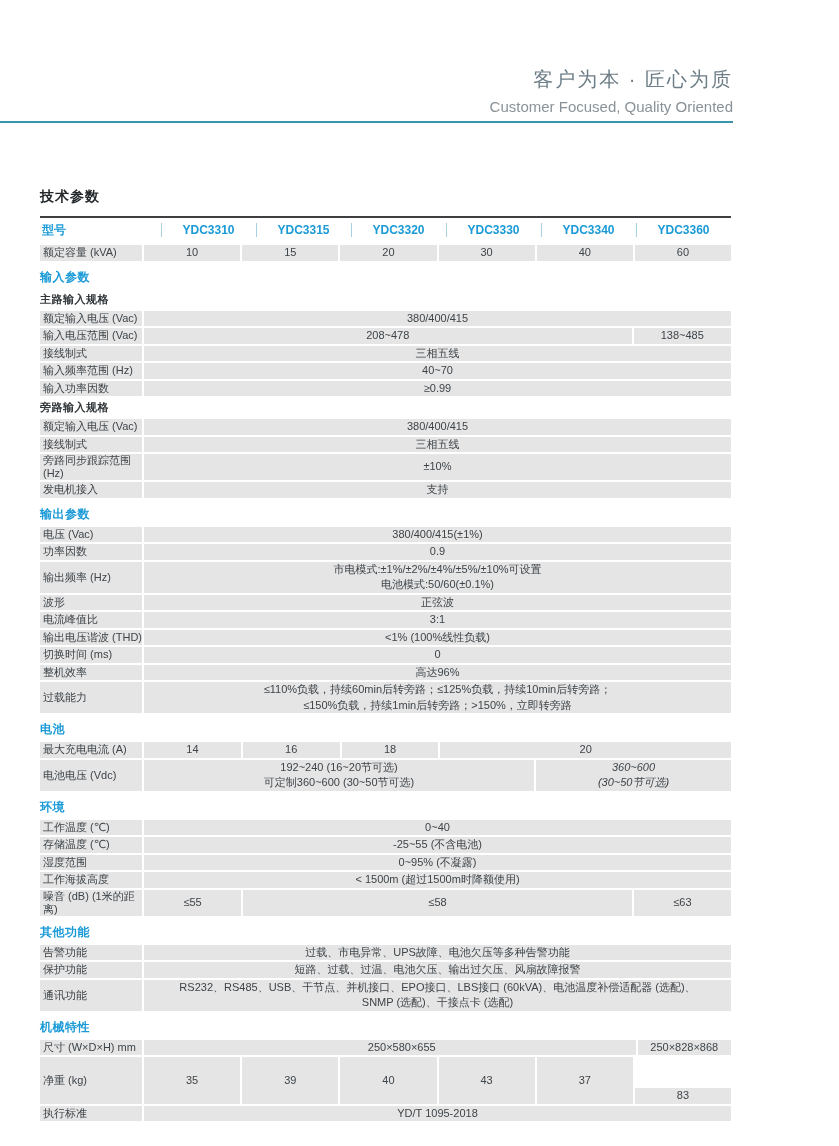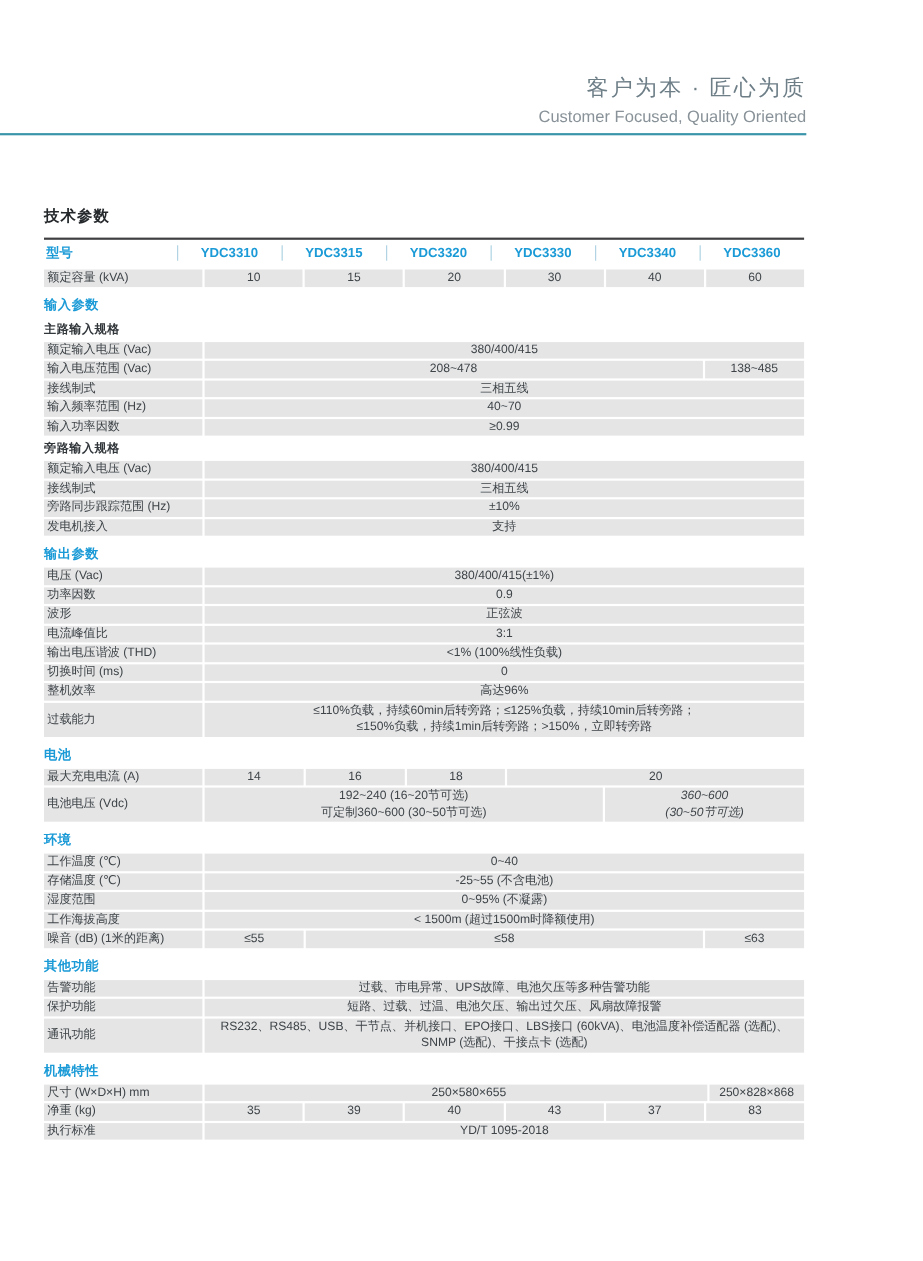--- a/index.html
+++ b/index.html
@@ -29,21 +29,21 @@
   .rule-dark{height:2px;background:var(--table-top-rule)}
   .model-row{display:flex;align-items:center;height:24px;margin-bottom:3px}
   .model-label{width:121px;flex:none;font-size:12px;font-weight:bold;color:var(--accent-blue);padding-left:2px}
   .model-cells{flex:1;display:flex}
   .model-cell{flex:1;text-align:center;font-size:12px;font-weight:bold;color:var(--accent-blue);position:relative;line-height:18px}
   .model-cell::before{content:"";position:absolute;left:0;top:2px;bottom:2px;width:1px;background:var(--model-divider)}
   .section-heading{color:var(--accent-blue);font-weight:bold;font-size:12px;padding:6px 0 4px;letter-spacing:0.5px}
   .group-heading{color:#32373b;font-weight:bold;font-size:11px;padding:2px 0 4px;letter-spacing:0.5px}
   .spec-row{display:flex;margin-bottom:2px;align-items:stretch}
   .spec-label{
-    width:144px;flex:none;background:var(--row-bg-gray);
+    width:102px;flex:none;background:var(--row-bg-gray);
     font-size:11px;display:flex;align-items:center;padding-left:3px;
     min-height:15px;line-height:13px;
   }
   .spec-cells{flex:1;display:flex;gap:2px;margin-left:2px}
   .spec-cell{
     background:var(--row-bg-gray);font-size:11px;text-align:center;
     display:flex;flex-direction:column;justify-content:center;align-items:center;
     min-height:15px;flex-basis:0;
   }
   .spec-cell div{line-height:15.5px;white-space:nowrap}
@@ -188,20 +188,29 @@
         </div>
         <div class="spec-row">
           <div class="spec-label">功率因数</div>
           <div class="spec-cells">
             <div class="spec-cell" style="flex-grow: 6;">
               <div>0.9</div>
             </div>
           </div>
         </div>
         <div class="spec-row">
+          <div class="spec-label">输出频率 (Hz)</div>
+          <div class="spec-cells">
+            <div class="spec-cell" style="flex-grow: 6;">
+              <div>市电模式:±1%/±2%/±4%/±5%/±10%可设置</div>
+              <div>电池模式:50/60(±0.1%)</div>
+            </div>
+          </div>
+        </div>
+        <div class="spec-row">
           <div class="spec-label">波形</div>
           <div class="spec-cells">
             <div class="spec-cell" style="flex-grow: 6;">
               <div>正弦波</div>
             </div>
           </div>
         </div>
         <div class="spec-row">
           <div class="spec-label">电流峰值比</div>
           <div class="spec-cells">
@@ -370,21 +379,21 @@
             </div>
             <div class="spec-cell" style="flex-grow: 1;">
               <div>40</div>
             </div>
             <div class="spec-cell" style="flex-grow: 1;">
               <div>43</div>
             </div>
             <div class="spec-cell" style="flex-grow: 1;">
               <div>37</div>
             </div>
-            <div class="spec-cell" style="flex-grow: 1;">
+            <div class="spec-cell" style="flex-grow: 1; margin-top: 31px;">
               <div>83</div>
             </div>
           </div>
         </div>
         <div class="spec-row">
           <div class="spec-label">执行标准</div>
           <div class="spec-cells">
             <div class="spec-cell" style="flex-grow: 6;">
               <div>YD/T 1095-2018</div>
             </div>

